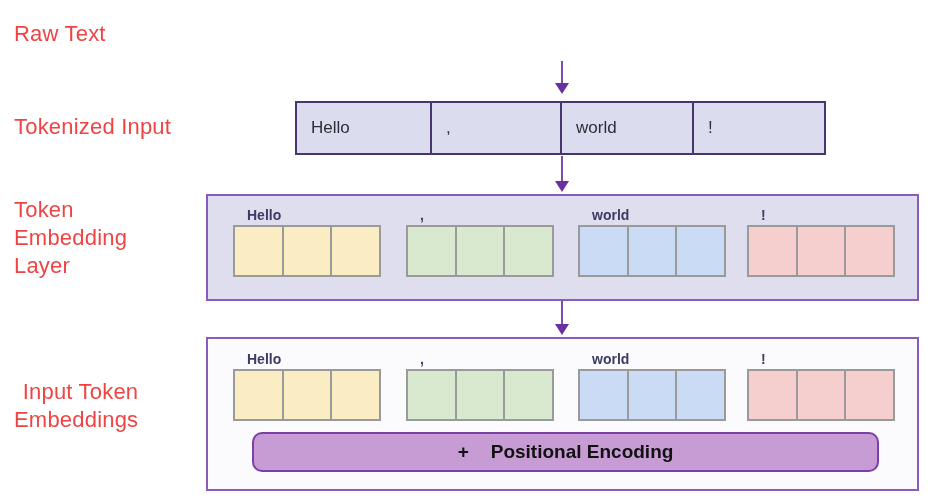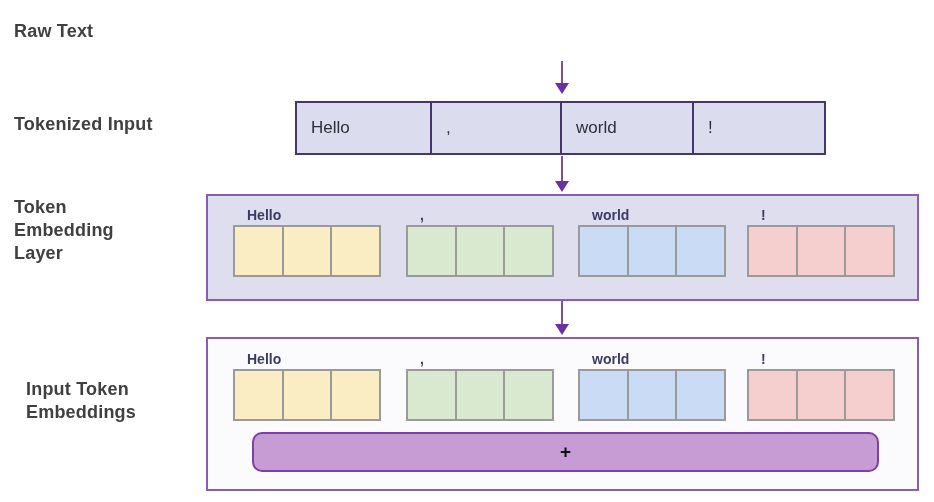--- a/index.html
+++ b/index.html
@@ -14,31 +14,31 @@
     position: relative;
     width: 934px;
     height: 502px;
     background: #ffffff;
     overflow: hidden;
   }
 
   
   .row-label {
     position: absolute;
-    font-weight: bold;
-    color: #404040;
-    font-size: 18px;
+    font-weight: normal;
+    color: #ef4444;
+    font-size: 22px;
     line-height: 1.28;
     letter-spacing: 0.2px;
     white-space: pre-line;
   }
   #label-raw-text      { left: 14px; top: 20px; }
   #label-tokenized     { left: 14px; top: 113px; }
   #label-token-embed   { left: 14px; top: 196px; }
-  #label-input-embed   { left: 26px; top: 378px; }
+  #label-input-embed   { left: 14px; top: 378px; text-align: right; }
 
   
   #raw-text-box {
     position: absolute;
     left: 454px;
     top: 9px;
     width: 214px;
     height: 50px;
     box-sizing: border-box;
     border: 2px solid #46366b;
@@ -283,16 +283,17 @@
       <div class="tok-name">!</div>
       <div class="vec">
         <div class="dim" style="background: rgb(244, 207, 205);"></div>
         <div class="dim" style="background: rgb(244, 207, 205);"></div>
         <div class="dim" style="background: rgb(244, 207, 205);"></div>
       </div>
     </div>
 
     <div id="positional-encoding-bar">
       <span id="pe-plus">+</span>
+      <span>Positional Encoding</span>
     </div>
   </div>
 
 </div>
 
 </body></html>

